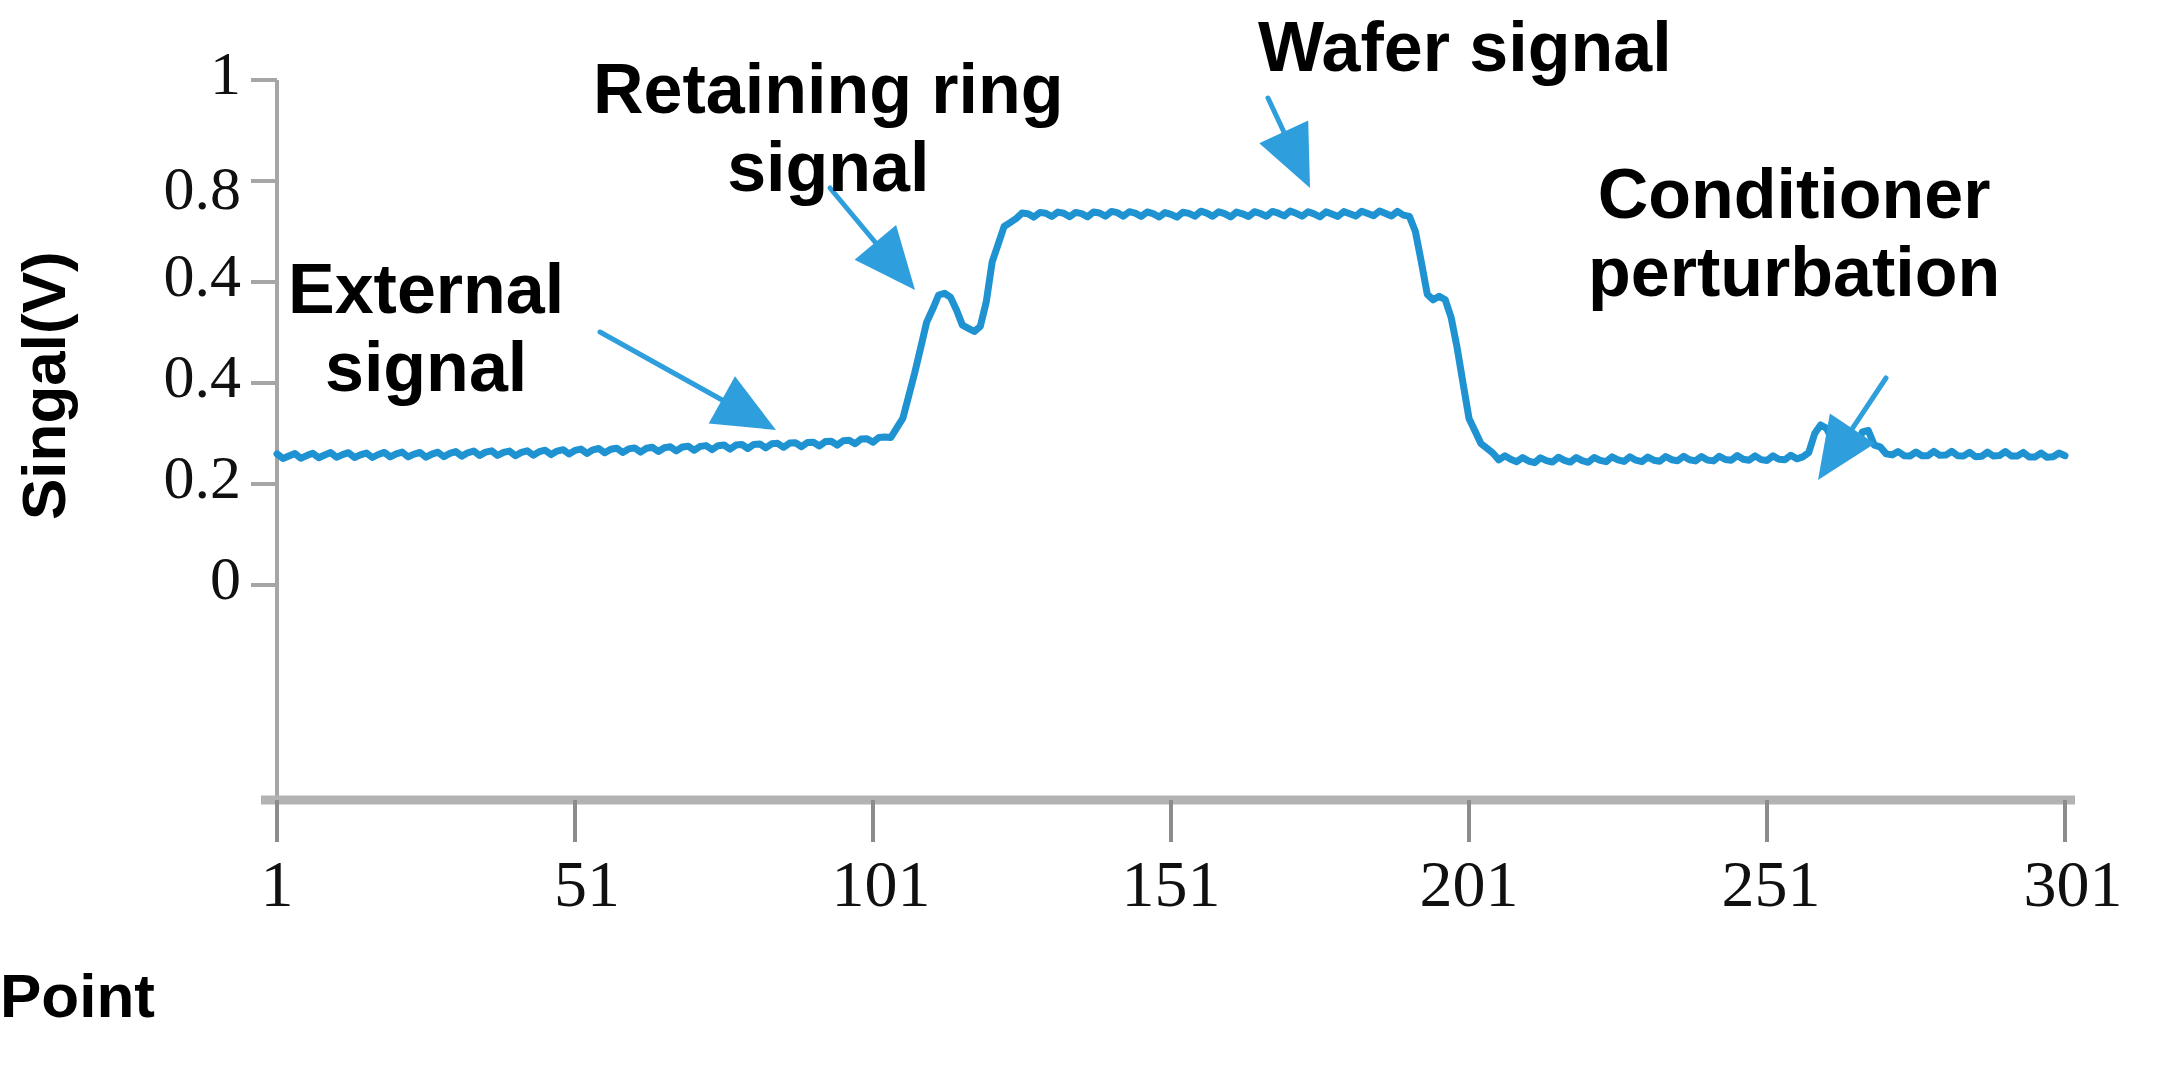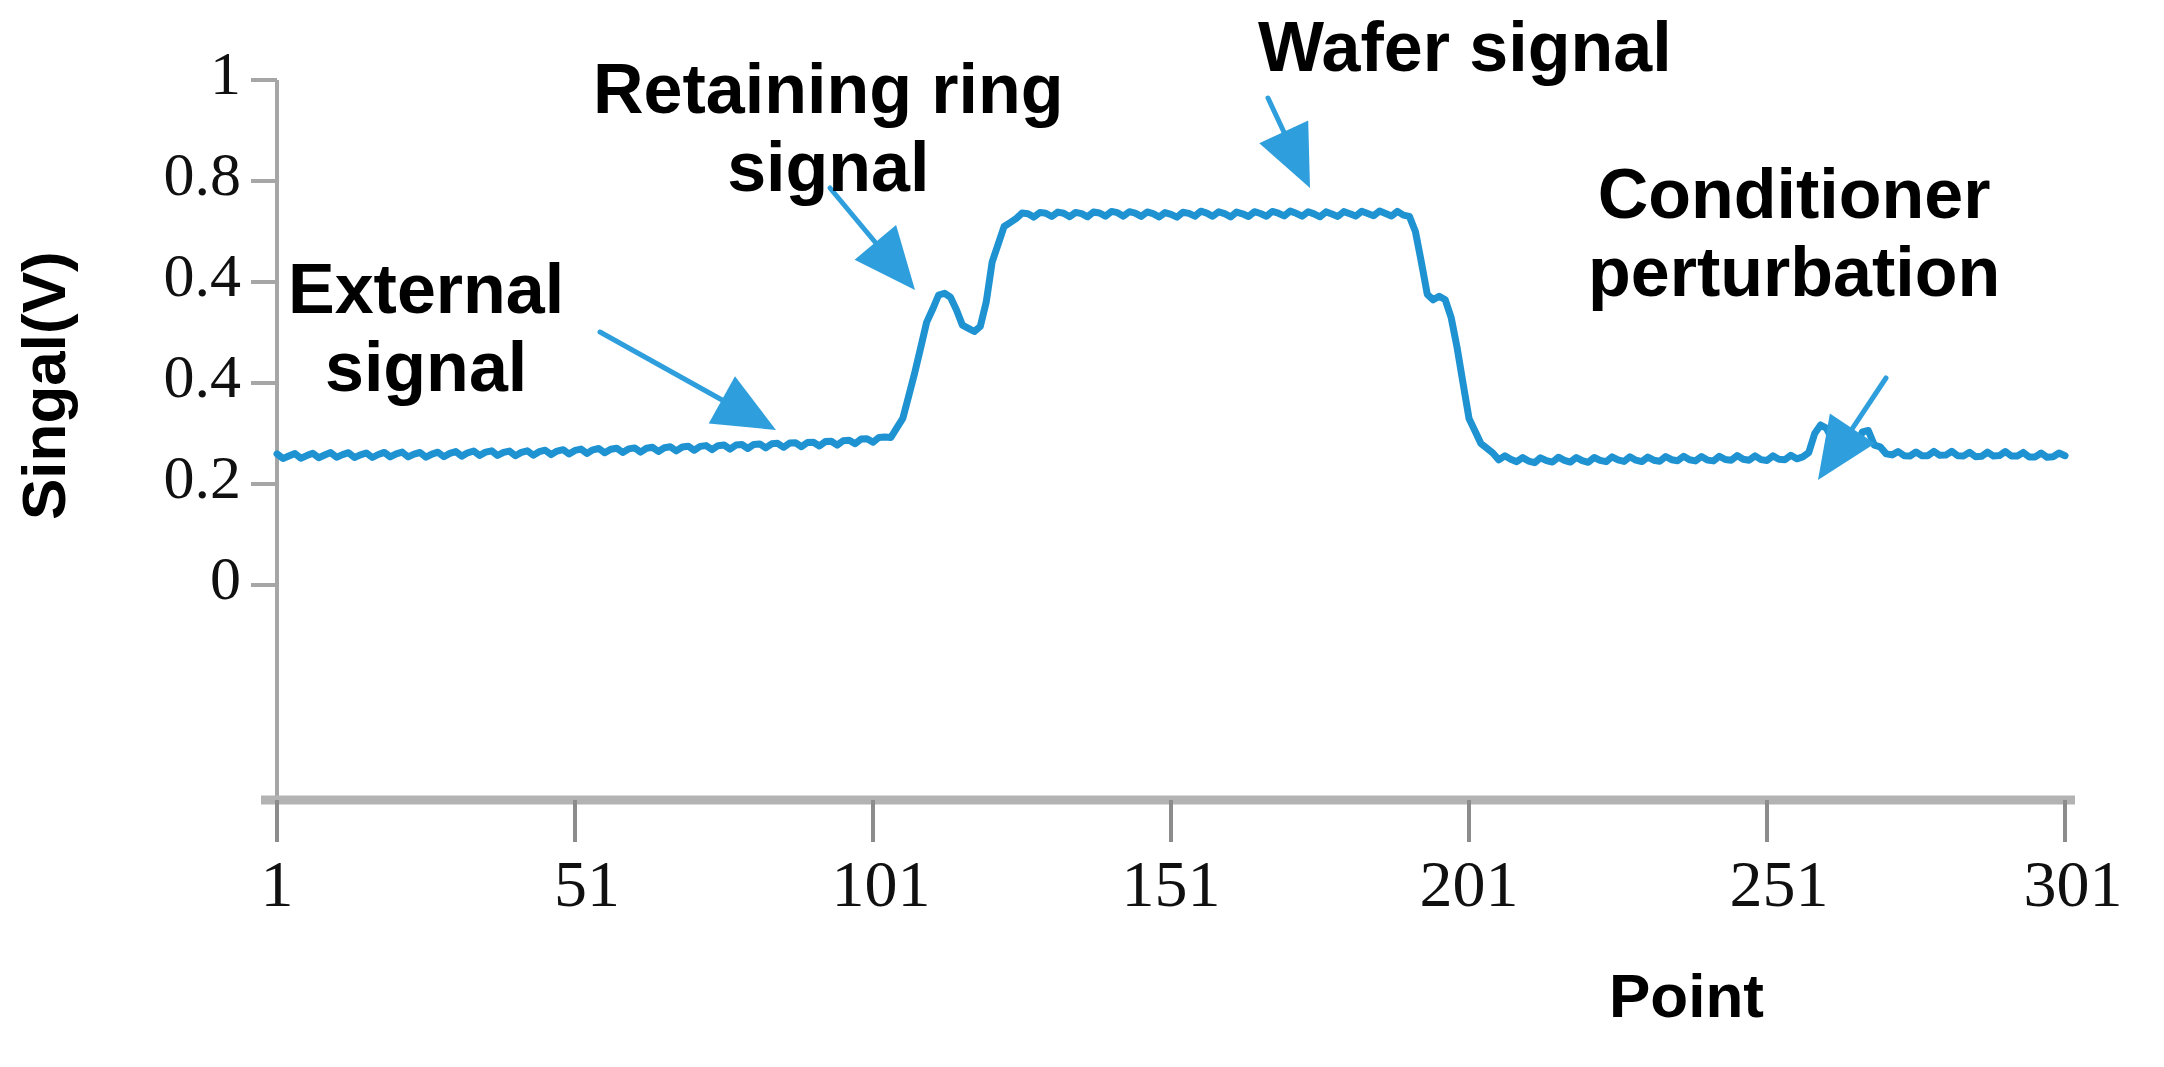--- a/index.html
+++ b/index.html
@@ -59,37 +59,37 @@
           <polygon points="1818,480 1829.9,413.4 1874.9,443.4" fill="#2e9fdc"></polygon>
         </g>
       </g>
   </svg>
 
   <div id="ytick-layer">
       <div class="ticklab" style="font-size: 62px; right: 1923px; top: 543px; text-align: right;">0</div>
       <div class="ticklab" style="font-size: 62px; right: 1923px; top: 442px; text-align: right;">0.2</div>
       <div class="ticklab" style="font-size: 62px; right: 1923px; top: 341px; text-align: right;">0.4</div>
       <div class="ticklab" style="font-size: 62px; right: 1923px; top: 240px; text-align: right;">0.4</div>
-      <div class="ticklab" style="font-size: 62px; right: 1923px; top: 139px; text-align: right; margin-left: 8px;">0.8</div>
+      <div class="ticklab" style="font-size: 62px; right: 1923px; top: 153px; text-align: right; margin-left: 8px;">0.8</div>
       <div class="ticklab" style="font-size: 62px; right: 1923px; top: 38px; text-align: right;">1</div>
     </div>
 
   <div id="xtick-layer">
       <div class="ticklab" style="font-size: 66px; top: 846px; left: 260.5px; width: auto; text-align: left; transform: none; margin-left: 0px;">1</div>
       <div class="ticklab" style="font-size: 66px; top: 846px; left: 542px; width: auto; text-align: left; transform: none; margin-left: 12px;">51</div>
       <div class="ticklab" style="font-size: 66px; top: 846px; left: 823.5px; width: auto; text-align: center; transform: none; margin-left: 8px;">101</div>
       <div class="ticklab" style="font-size: 66px; top: 846px; left: 1121.5px; width: auto; text-align: left; transform: none; margin-left: 0px;">151</div>
       <div class="ticklab" style="font-size: 66px; top: 846px; left: 1419.5px; width: auto; text-align: left; transform: none; margin-left: 0px;">201</div>
-      <div class="ticklab" style="font-size: 66px; top: 846px; left: 1717.5px; width: auto; text-align: left; transform: none; margin-left: 12px;">251</div>
+      <div class="ticklab" style="font-size: 66px; top: 846px; left: 1717.5px; width: auto; text-align: left; transform: none; margin-left: 4px;">251</div>
       <div class="ticklab" style="font-size: 66px; top: 846px; left: 2015.5px; width: auto; text-align: left; transform: none; margin-left: 8px;">301</div>
     </div>
 
   <div class="axistitle" id="ylabel" style="font-size: 62px; left: 8px; top: 520px;">Singal(V)</div>
 
-  <div class="axistitle" id="xlabel" style="font-size: 62px; top: 960px; left: 0px; width: 1764px; text-align: right;">Point</div>
+  <div class="axistitle" id="xlabel" style="font-size: 62px; top: 960px; left: 0px; width: 1764px; text-align: left;">Point</div>
 
   <div id="anno-layer">
       <div class="anno" style="left: 268px; top: 250px; font-size: 70px; text-align: center; margin-left: 20px;"><div>External</div><div>signal</div></div>
       <div class="anno" style="left: 593px; top: 50px; font-size: 70px; text-align: center;"><div>Retaining ring</div><div>signal</div></div>
       <div class="anno" style="left: 1258px; top: 8px; font-size: 70px; text-align: center;"><div>Wafer signal</div></div>
       <div class="anno" style="left: 1588px; top: 155px; font-size: 70px; text-align: center;"><div>Conditioner</div><div>perturbation</div></div>
     </div>
 
 </div>
 

